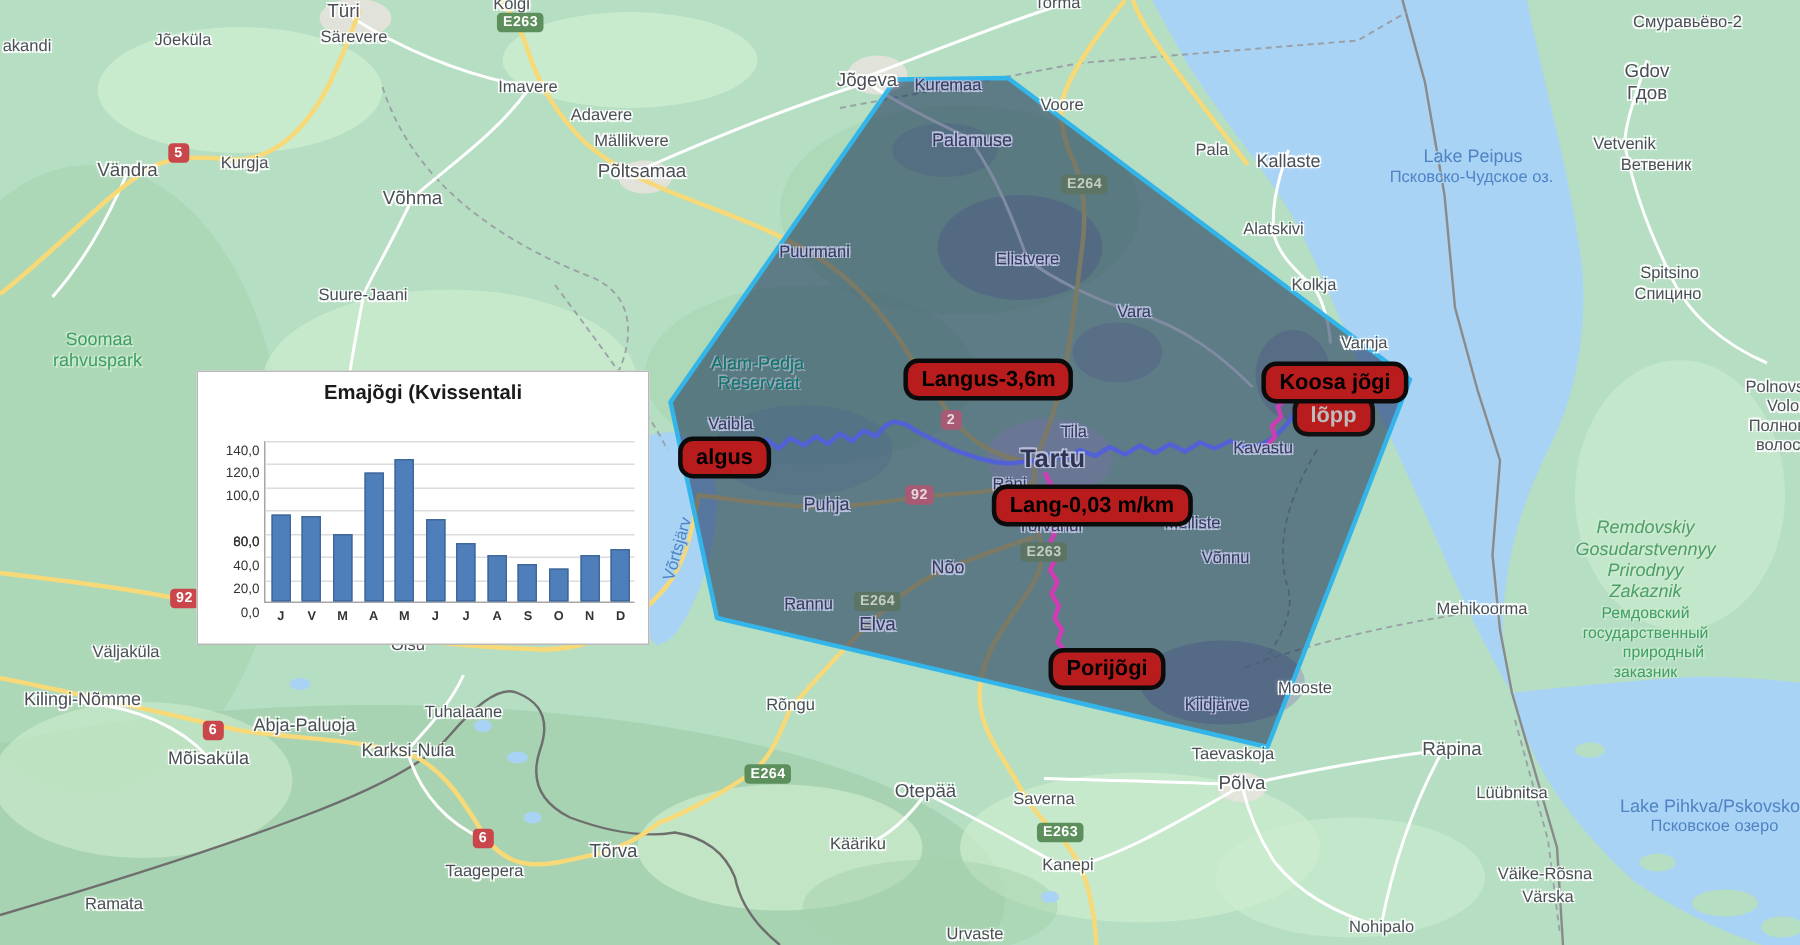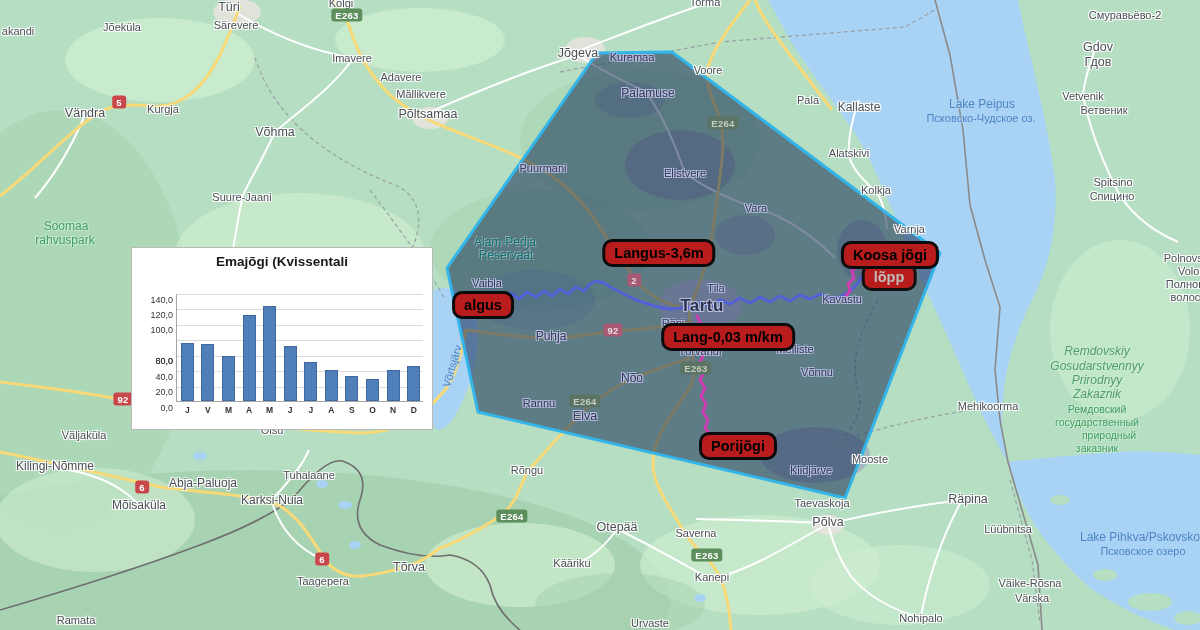--- a/index.html
+++ b/index.html
@@ -197,21 +197,21 @@
       <div class="plabel town" style="left: 163px; top: 109px;">Kurgja</div>
       <div class="plabel town" style="left: 275px; top: 132px; font-size: 12.5px;">Võhma</div>
       <div class="plabel town" style="left: 242px; top: 197px;">Suure-Jaani</div>
       <div class="plabel town" style="left: 84px; top: 435px;">Väljaküla</div>
       <div class="plabel town" style="left: 55px; top: 466px; font-size: 12px;">Kilingi-Nõmme</div>
       <div class="plabel town" style="left: 203px; top: 483px; font-size: 12px;">Abja-Paluoja</div>
       <div class="plabel town" style="left: 139px; top: 505px; font-size: 12px;">Mõisaküla</div>
       <div class="plabel town" style="left: 272px; top: 500px; font-size: 12px;">Karksi-Nuia</div>
       <div class="plabel town" style="left: 309px; top: 442px; margin-top: 33px;">Tuhalaane</div>
       <div class="plabel town" style="left: 272px; top: 430px;">Õisu</div>
-      <div class="plabel town" style="left: 76px; top: 603px; margin-top: 17px;">Ramata</div>
+      <div class="plabel town" style="left: 76px; top: 603px;">Ramata</div>
       <div class="plabel town" style="left: 323px; top: 581px;">Taagepera</div>
       <div class="plabel town" style="left: 409px; top: 567px; font-size: 12.5px;">Tõrva</div>
       <div class="plabel town" style="left: 527px; top: 470px;">Rõngu</div>
       <div class="plabel town" style="left: 617px; top: 527px; font-size: 12.5px;">Otepää</div>
       <div class="plabel town" style="left: 572px; top: 563px;">Kääriku</div>
       <div class="plabel town" style="left: 696px; top: 517px; margin-top: 16px;">Saverna</div>
       <div class="plabel town" style="left: 712px; top: 577px;">Kanepi</div>
       <div class="plabel town" style="left: 650px; top: 623px;">Urvaste</div>
       <div class="plabel town" style="left: 828px; top: 522px; font-size: 12.5px;">Põlva</div>
       <div class="plabel town" style="left: 822px; top: 503px;">Taevaskoja</div>

